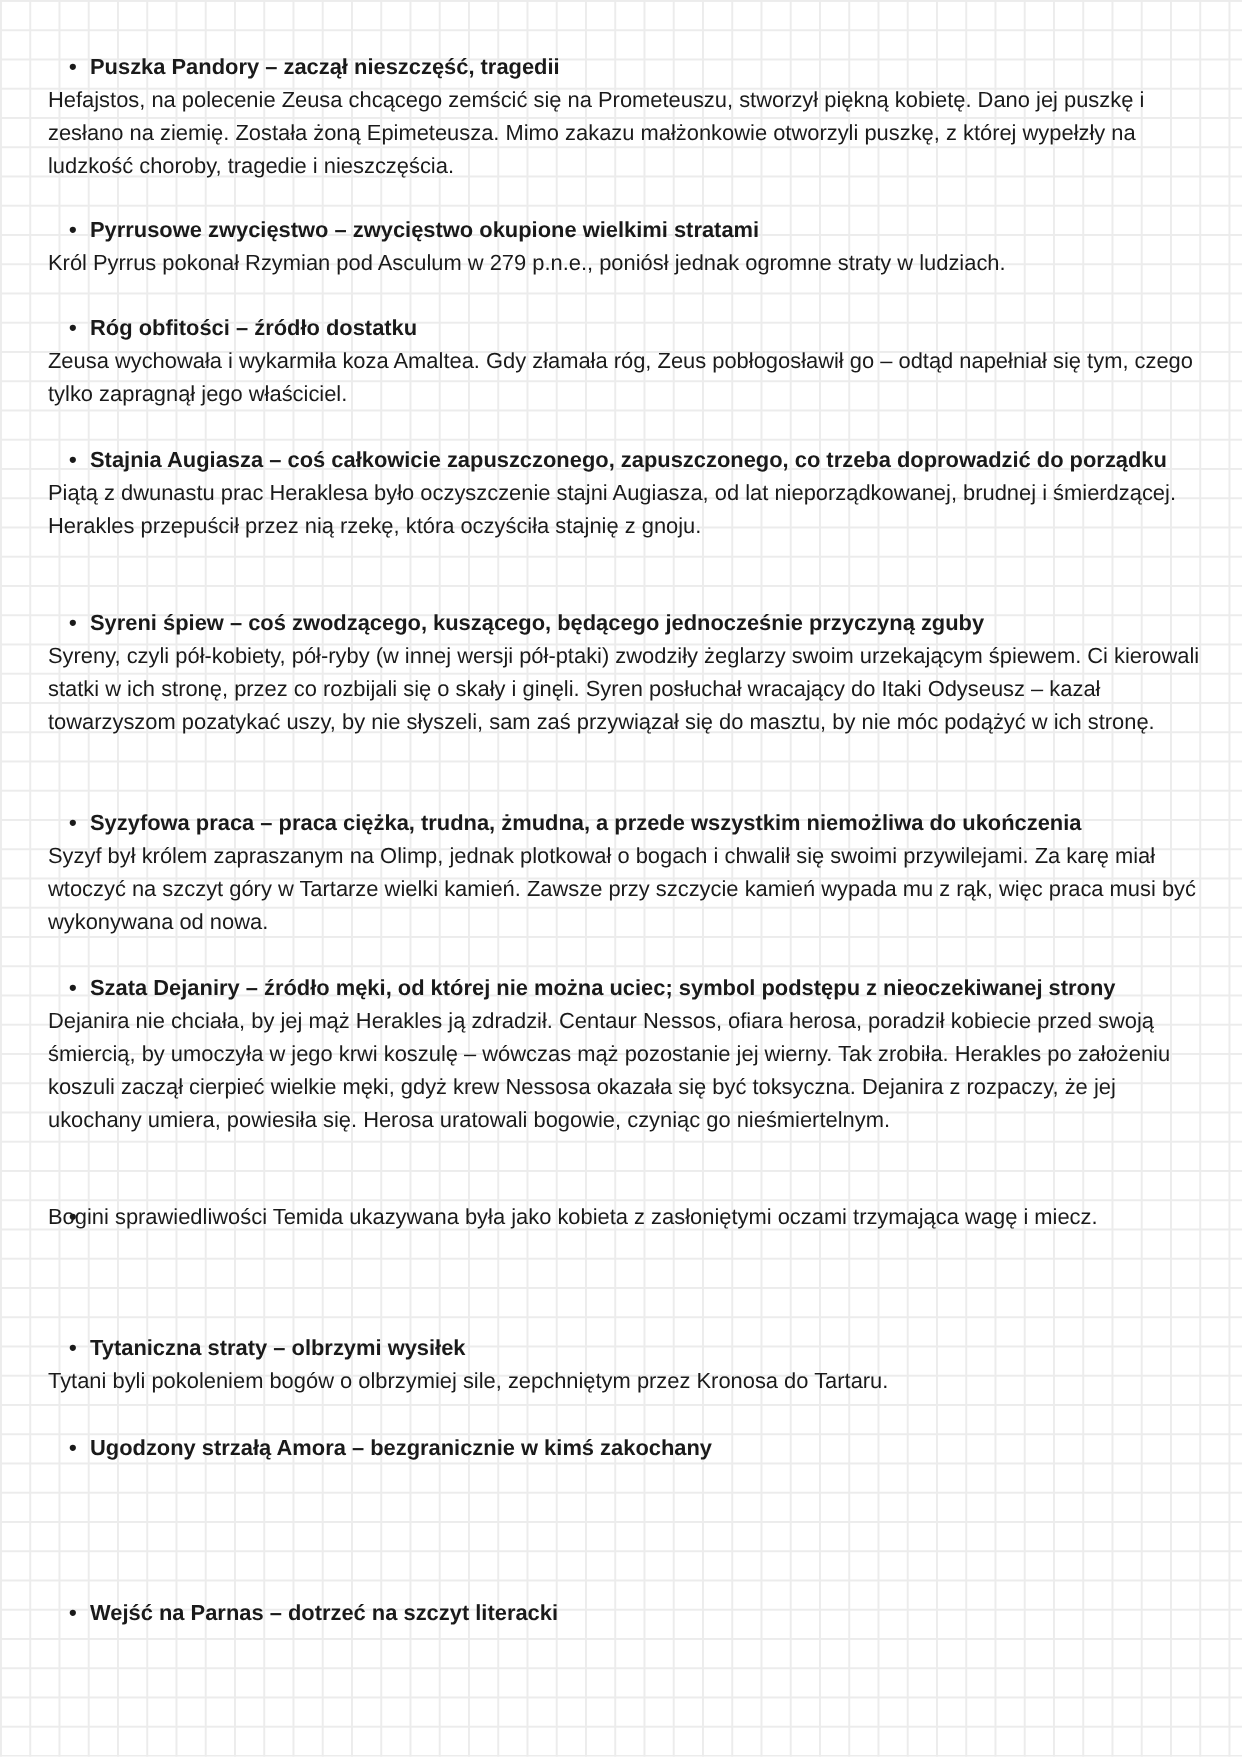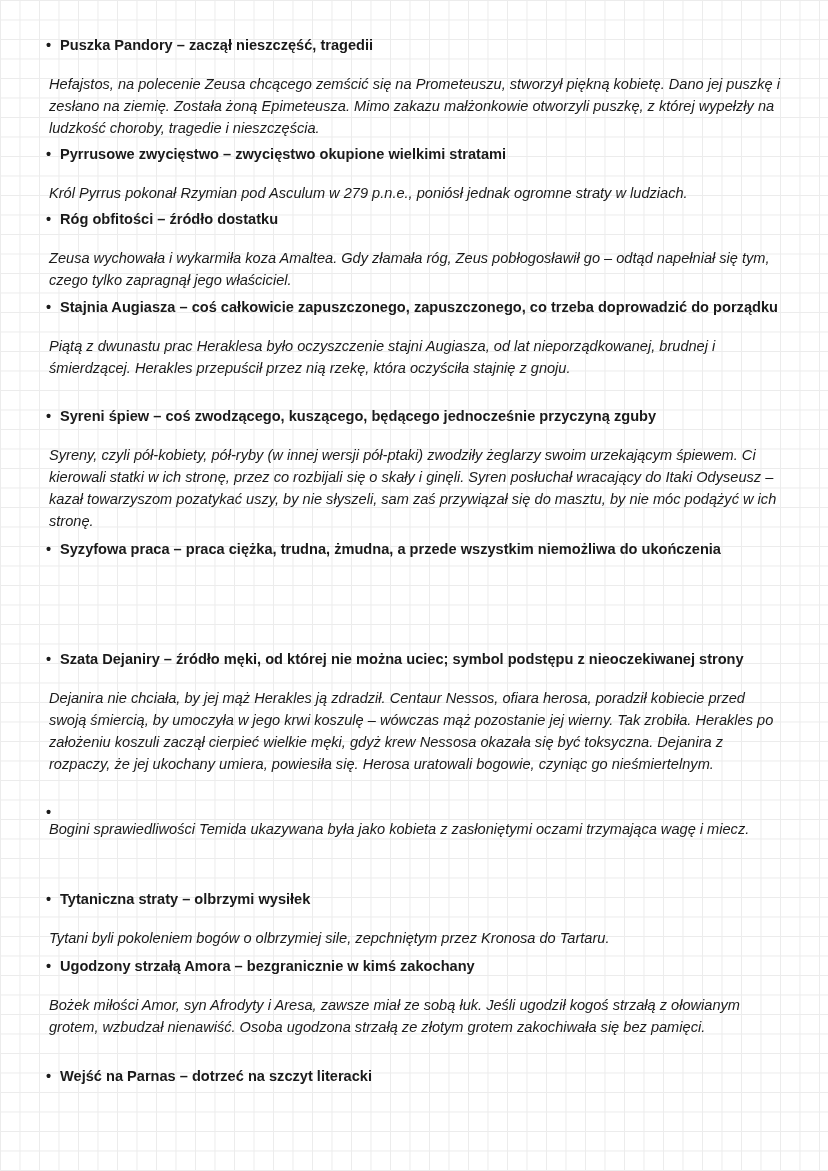--- a/index.html
+++ b/index.html
@@ -12,21 +12,21 @@
     background-size:19.5px 19.5px;
     font-family:"Liberation Sans", sans-serif;
     color:#1a1a1a;
   }
   .entry{position:absolute;left:32px;width:770px;}
   .heading{
     font-weight:bold;font-size:14.6px;line-height:22px;
     padding-left:28px;position:relative;margin:0;
   }
   .heading .bullet{position:absolute;left:14px;top:0;}
-  .body{font-size:14.6px;line-height:22px;margin:17px;font-style:italic;}
+  .body{font-size:14.6px;line-height:22px;margin:0;}
 </style>
 </head>
 <body>
 
 <div>
   <div class="entry" style="top:34px;">
     <p class="heading"><span class="bullet">•</span><span>Puszka Pandory – zaczął nieszczęść, tragedii</span></p>
     <p class="body">Hefajstos, na polecenie Zeusa chcącego zemścić się na Prometeuszu, stworzył piękną kobietę. Dano jej puszkę i zesłano na ziemię. Została żoną Epimeteusza. Mimo zakazu małżonkowie otworzyli puszkę, z której wypełzły na ludzkość choroby, tragedie i nieszczęścia.</p>
   </div>
 
@@ -45,38 +45,38 @@
     <p class="body">Piątą z dwunastu prac Heraklesa było oczyszczenie stajni Augiasza, od lat nieporządkowanej, brudnej i śmierdzącej. Herakles przepuścił przez nią rzekę, która oczyściła stajnię z gnoju.</p>
   </div>
 
   <div class="entry" style="top:405px;">
     <p class="heading"><span class="bullet">•</span><span>Syreni śpiew – coś zwodzącego, kuszącego, będącego jednocześnie przyczyną zguby</span></p>
     <p class="body">Syreny, czyli pół-kobiety, pół-ryby (w innej wersji pół-ptaki) zwodziły żeglarzy swoim urzekającym śpiewem. Ci kierowali statki w ich stronę, przez co rozbijali się o skały i ginęli. Syren posłuchał wracający do Itaki Odyseusz – kazał towarzyszom pozatykać uszy, by nie słyszeli, sam zaś przywiązał się do masztu, by nie móc podążyć w ich stronę.</p>
   </div>
 
   <div class="entry" style="top:538px;">
     <p class="heading"><span class="bullet">•</span><span>Syzyfowa praca – praca ciężka, trudna, żmudna, a przede wszystkim niemożliwa do ukończenia</span></p>
+    <p class="body">Syzyf był królem zapraszanym na Olimp, jednak plotkował o bogach i chwalił się swoimi przywilejami. Za karę miał wtoczyć na szczyt góry w Tartarze wielki kamień. Zawsze przy szczycie kamień wypada mu z rąk, więc praca musi być wykonywana od nowa.</p>
   </div>
 
   <div class="entry" style="top:648px;">
     <p class="heading"><span class="bullet">•</span><span>Szata Dejaniry – źródło męki, od której nie można uciec; symbol podstępu z nieoczekiwanej strony</span></p>
     <p class="body">Dejanira nie chciała, by jej mąż Herakles ją zdradził. Centaur Nessos, ofiara herosa, poradził kobiecie przed swoją śmiercią, by umoczyła w jego krwi koszulę – wówczas mąż pozostanie jej wierny. Tak zrobiła. Herakles po założeniu koszuli zaczął cierpieć wielkie męki, gdyż krew Nessosa okazała się być toksyczna. Dejanira z rozpaczy, że jej ukochany umiera, powiesiła się. Herosa uratowali bogowie, czyniąc go nieśmiertelnym.</p>
   </div>
 
   <div class="entry" style="top:801px;">
     <p class="heading"><span class="bullet">•</span></p>
     <p class="body">Bogini sprawiedliwości Temida ukazywana była jako kobieta z zasłoniętymi oczami trzymająca wagę i miecz.</p>
   </div>
 
   <div class="entry" style="top:888px;">
     <p class="heading"><span class="bullet">•</span><span>Tytaniczna straty – olbrzymi wysiłek</span></p>
     <p class="body">Tytani byli pokoleniem bogów o olbrzymiej sile, zepchniętym przez Kronosa do Tartaru.</p>
   </div>
 
   <div class="entry" style="top:955px;">
     <p class="heading"><span class="bullet">•</span><span>Ugodzony strzałą Amora – bezgranicznie w kimś zakochany</span></p>
-    <p class="body">Bożek miłości Amor, syn Afrodyty i Aresa, zawsze miał ze sobą łuk. Jeśli ugodził kogoś strzałą z ołowianym grotem, wzbudzał nienawiść. Osoba ugodzona strzałą ze złotym grotem zakochiwała się bez pamięci.</p>
   </div>
 
   <div class="entry" style="top:1065px;">
     <p class="heading"><span class="bullet">•</span><span>Wejść na Parnas – dotrzeć na szczyt literacki</span></p>
   </div>
 </div>
 
 </body></html>

